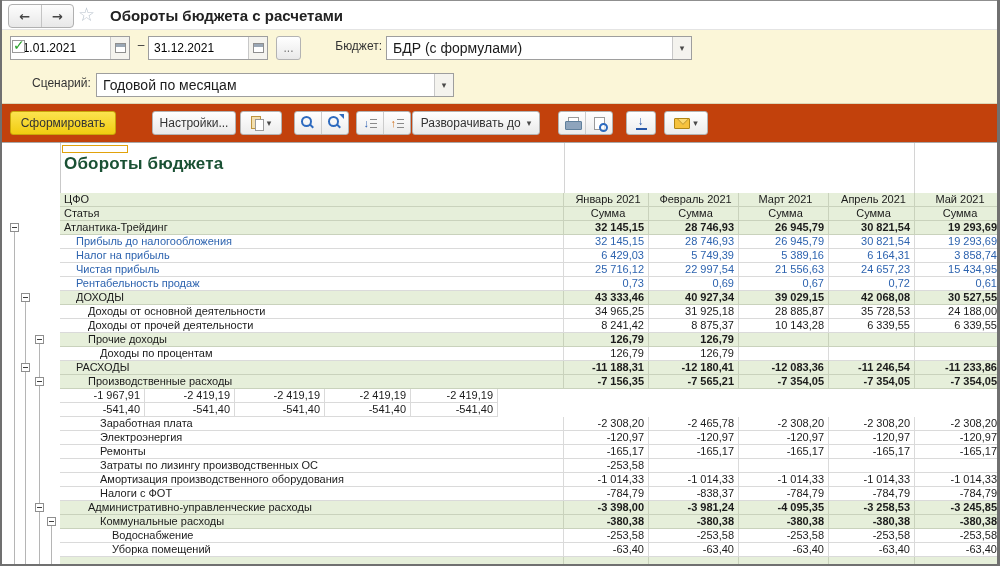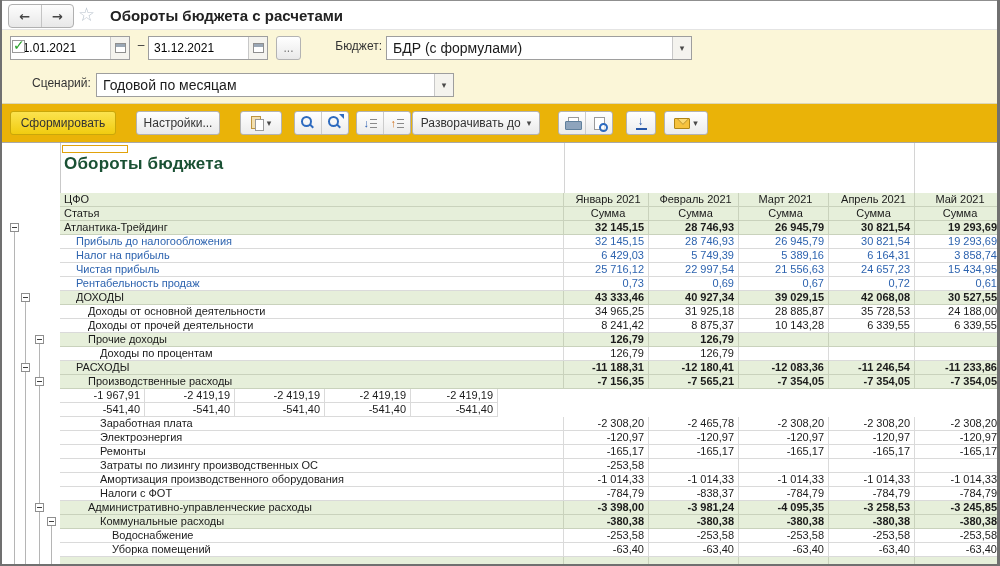--- a/index.html
+++ b/index.html
@@ -30,21 +30,21 @@
   .fbtn{width:19px;align-self:stretch;border-left:1px solid #c8c8c8;background:#f4f3ee;display:flex;align-items:center;justify-content:center;cursor:pointer;}
   .dd{font-size:9px;color:#4a4a4a;}
   .ical{width:11px;height:10px;border:1px solid #8f8f8f;background:#fff;position:relative;}
   .ical::before{content:"";position:absolute;left:0;right:0;top:0;height:3px;background:#9aa7b5;}
   .flabel{position:absolute;font-size:12px;color:#333;top:9px;}
   .dash{position:absolute;left:134px;top:8px;width:10px;text-align:center;font-size:12px;color:#333;}
   .cbx{position:absolute;left:10px;top:10px;width:13px;height:13px;border:1px solid #999;background:#fff;cursor:pointer;}
   .cbx .tick{position:absolute;left:0px;top:-4px;font-size:14px;font-weight:bold;color:#2ba12b;}
 
   
-  .toolbar{position:absolute;left:2px;right:3px;top:104px;height:38px;background:#eab308;}
+  .toolbar{position:absolute;left:2px;right:3px;top:104px;height:38px;background:#c2410c;}
   .btn{position:absolute;top:7px;height:24px;border:1px solid #b3b3b3;border-radius:3px;background:linear-gradient(#ffffff,#e9e9e9);
        font-size:12px;color:#333;display:flex;align-items:center;justify-content:center;padding:0 8px;cursor:pointer;white-space:nowrap;}
   .btn.yellow{background:linear-gradient(#fce34f,#f1cc10);border-color:#c9a70a;color:#333;}
   .igroup{position:absolute;top:7px;height:24px;border:1px solid #b3b3b3;border-radius:3px;background:linear-gradient(#ffffff,#ececec);display:flex;overflow:hidden;}
   .iseg{width:27px;display:flex;align-items:center;justify-content:center;cursor:pointer;}
   .iseg+.iseg{border-left:1px solid #cccccc;}
   .icopy{position:relative;width:13px;height:14px;}
   .icopy::before{content:"";position:absolute;left:0;top:0;width:8px;height:11px;background:#f3dfae;border:1px solid #bd9440;}
   .icopy::after{content:"";position:absolute;left:4px;top:3px;width:7px;height:10px;background:#fff;border:1px solid #9a9a9a;}
   .isearch{position:relative;width:14px;height:14px;}
@@ -133,21 +133,21 @@
     <div class="field" style="left:94px;top:43px;width:358px;">
       <span class="ftext">Годовой по месяцам</span>
       <span class="fbtn">
           <span class="dd">▾</span>
         </span>
     </div>
   </div>
 
   <div class="toolbar">
     <div class="btn yellow" style="left:8px;width:106px;">Сформировать</div>
-    <div class="btn" style="left:134px;width:84px;">Настройки...</div>
+    <div class="btn" style="left:150px;width:84px;">Настройки...</div>
     <div class="igroup" style="left:238px;width:42px;">
       <span class="iseg" style="width:41px;">
         <span class="icopy"></span>
         <span class="dd" style="margin-left:3px;">▾</span>
       </span>
     </div>
     <div class="igroup" style="left:292px;width:55px;">
       <span class="iseg">
           <span class="isearch"></span>
         </span>

